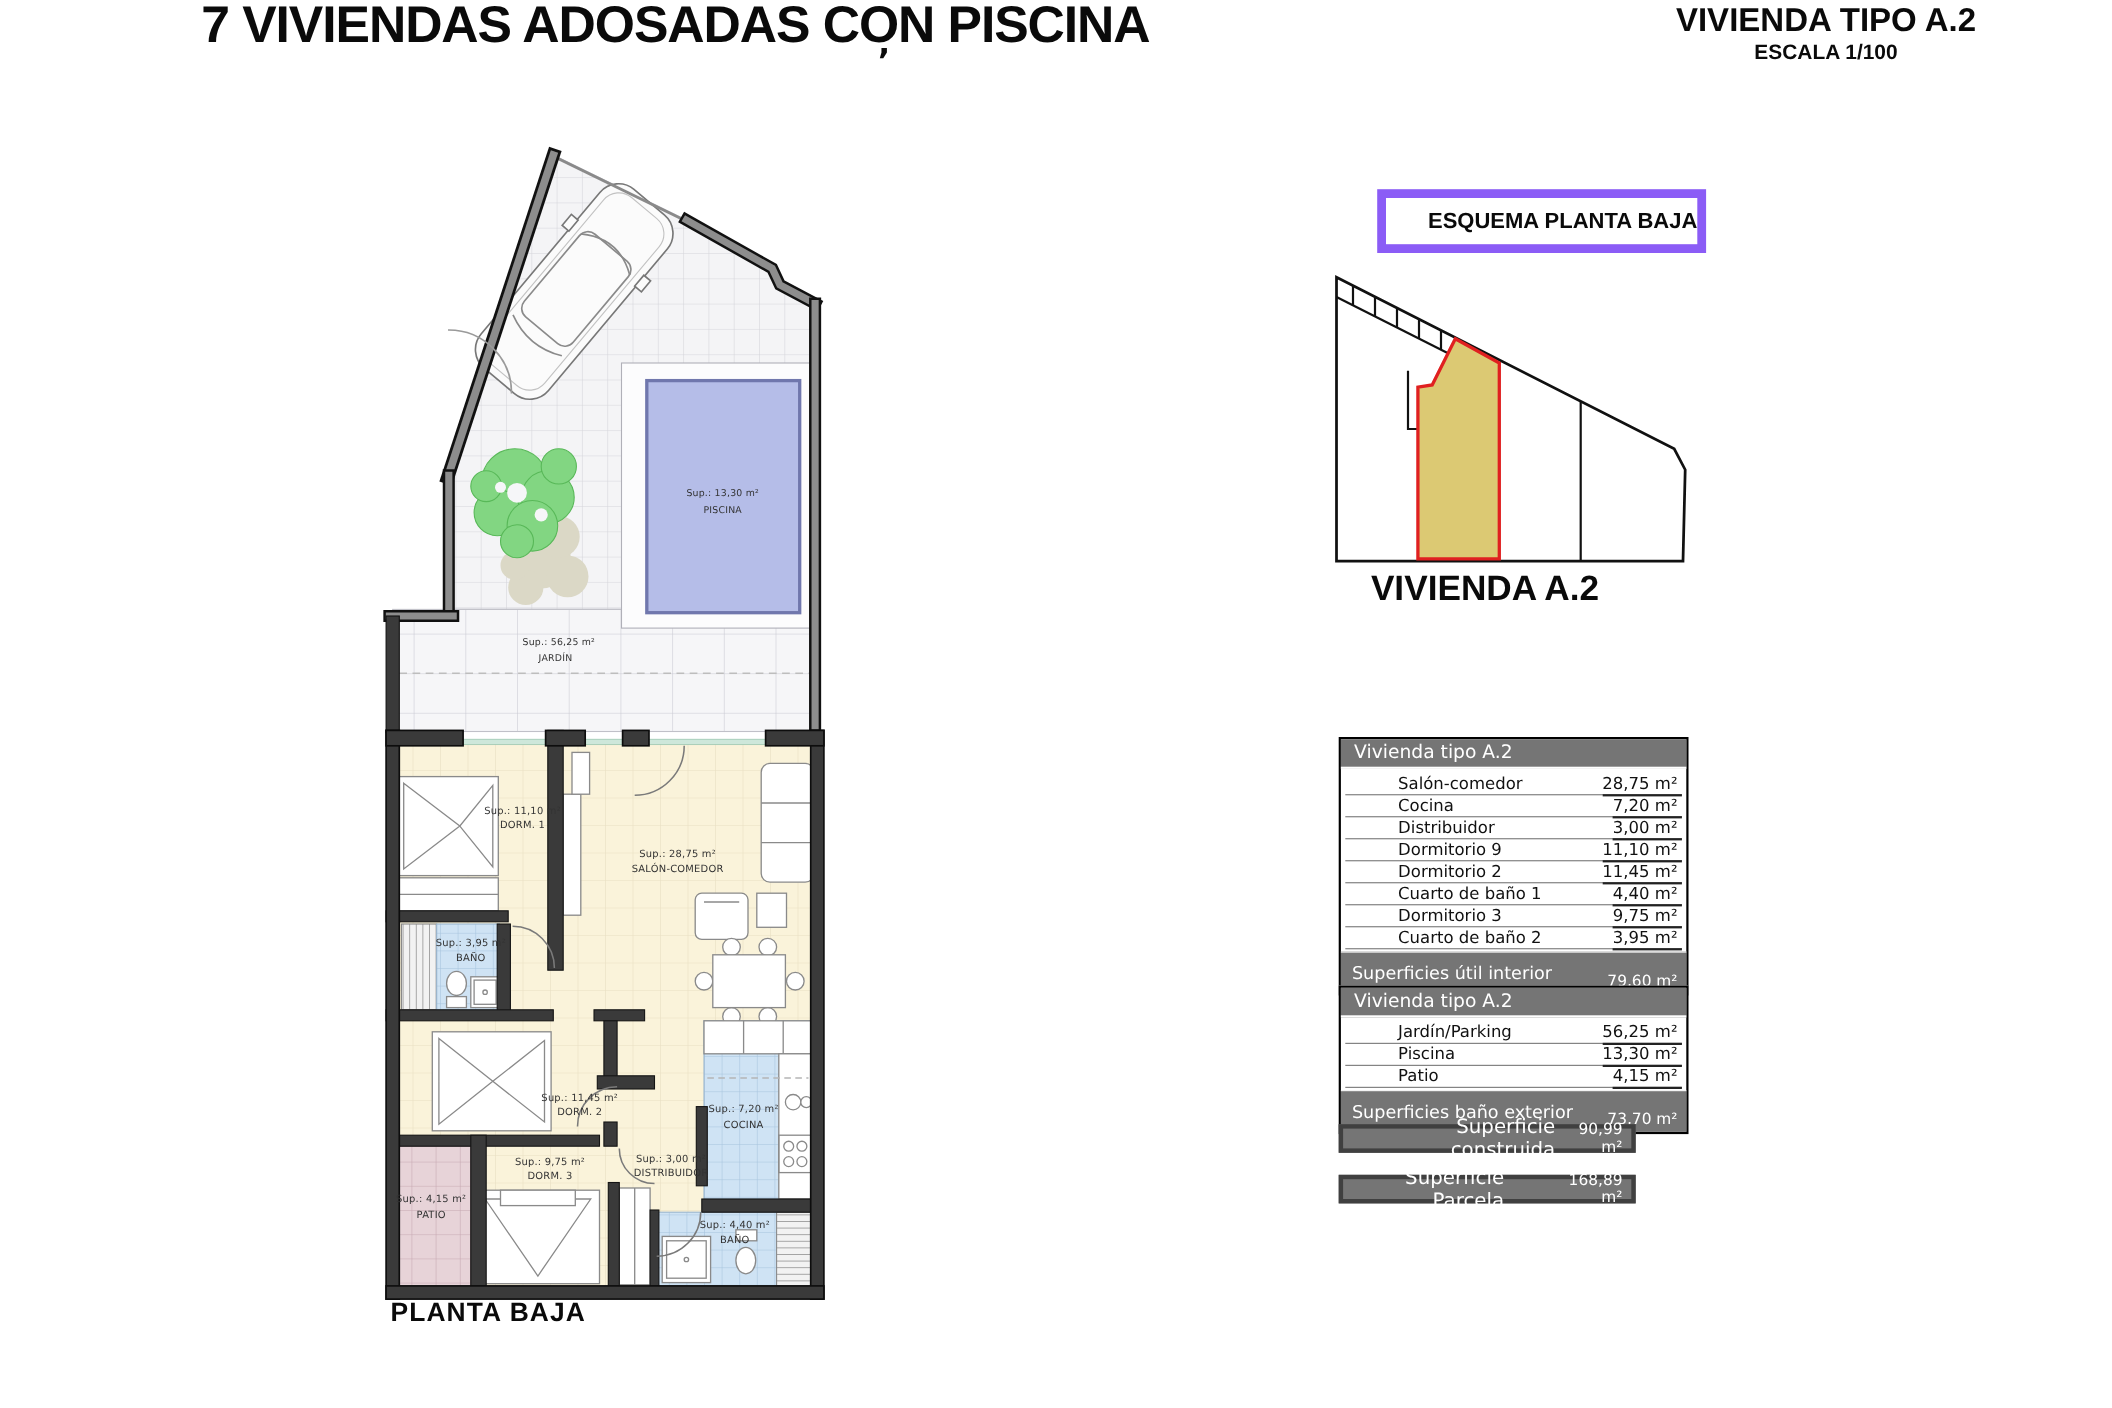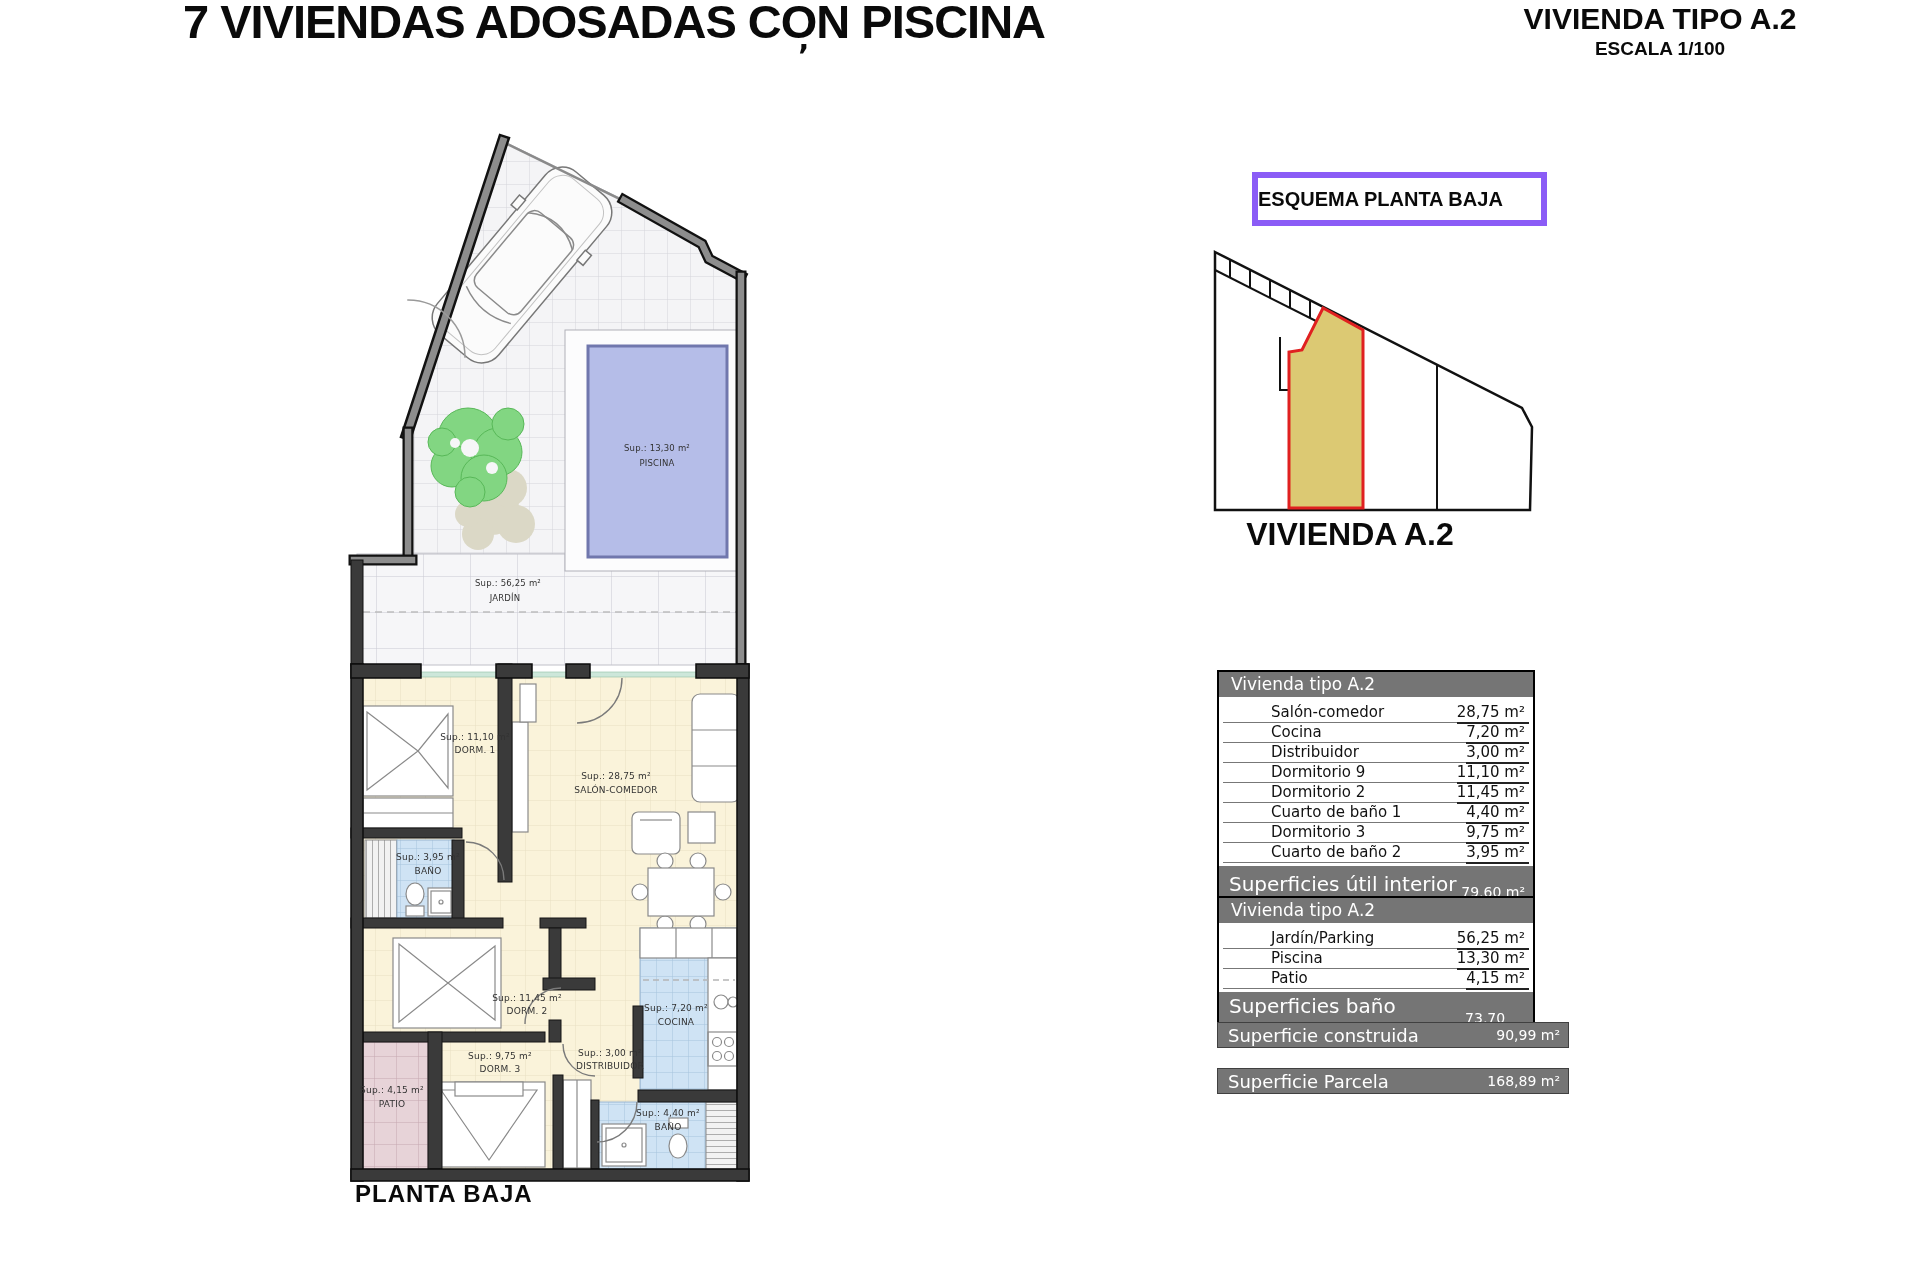--- a/index.html
+++ b/index.html
@@ -15,22 +15,22 @@
     font-family:"Liberation Sans",sans-serif;
     font-size:47px;font-weight:800;letter-spacing:-1px;color:#0a0a0a;
     white-space:nowrap;
   }
   #stray-mark{left:798px;top:38px;font-size:30px;font-weight:700;color:#0a0a0a;}
   #right-title{left:1480px;top:2px;width:360px;text-align:center;}
   #right-title .t1{font-family:"Liberation Sans",sans-serif;font-size:30px;font-weight:800;color:#0a0a0a;}
   #right-title .t2{font-family:"Liberation Sans",sans-serif;font-size:19px;font-weight:800;margin-top:2px;color:#0a0a0a;}
   
   #esquema-box{
-    left:1252px;top:172px;width:283px;height:42px;border:6px solid #8b5cf6;
-    text-align:left;line-height:42px;font-family:"Liberation Sans",sans-serif;
+    left:1252px;top:172px;width:283px;height:42px;border:8px solid #8b5cf6;
+    text-align:right;line-height:42px;font-family:"Liberation Sans",sans-serif;
     font-size:20px;font-weight:800;color:#0a0a0a;background:#fff;
   }
   #schema-caption{
     left:1225px;top:516px;width:250px;text-align:center;
     font-family:"Liberation Sans",sans-serif;font-size:32px;font-weight:800;color:#0a0a0a;
   }
   
   #plan-caption{
     left:355px;top:1180px;font-family:"Liberation Sans",sans-serif;
     font-size:24px;font-weight:800;letter-spacing:1px;color:#0a0a0a;
@@ -49,26 +49,26 @@
   }
   .t-row .lbl{padding-left:48px;white-space:nowrap;}
   .t-row .val{
     padding-right:4px;white-space:nowrap;border-bottom:2px solid #222;
     margin-bottom:-2px;font-size:15px;
   }
   .tbl-footer{
     background:#757575;color:#fff;display:flex;justify-content:space-between;
     align-items:center;padding:2px 8px 3px 10px;border-top:1px solid #fff;
   }
-  .tbl-footer .lbl{font-size:20px;}
+  .tbl-footer .lbl{font-size:16px;}
   .tbl-footer .val{font-size:14px;margin-top:16px;}
   .gray-bar{
-    width:352px;height:26px;background:#757575;border:1px solid #404040;
+    width:270px;height:26px;background:#757575;border:4px solid #404040;
     color:#fff;display:flex;justify-content:space-between;align-items:center;
-    padding:0 8px 0 10px;box-sizing:border-box;
+    padding:0 8px 0 10px;box-sizing:border-box;text-align:right;
   }
   .gray-bar .lbl{font-size:18px;}
   .gray-bar .val{font-size:14px;}
   
   text{font-family:"DejaVu Sans",sans-serif;}
   .plan-label{font-size:9px;fill:#333;letter-spacing:.2px;}
   .plan-label.b{font-size:8.5px;}
 </style>
 </head>
 <body>

